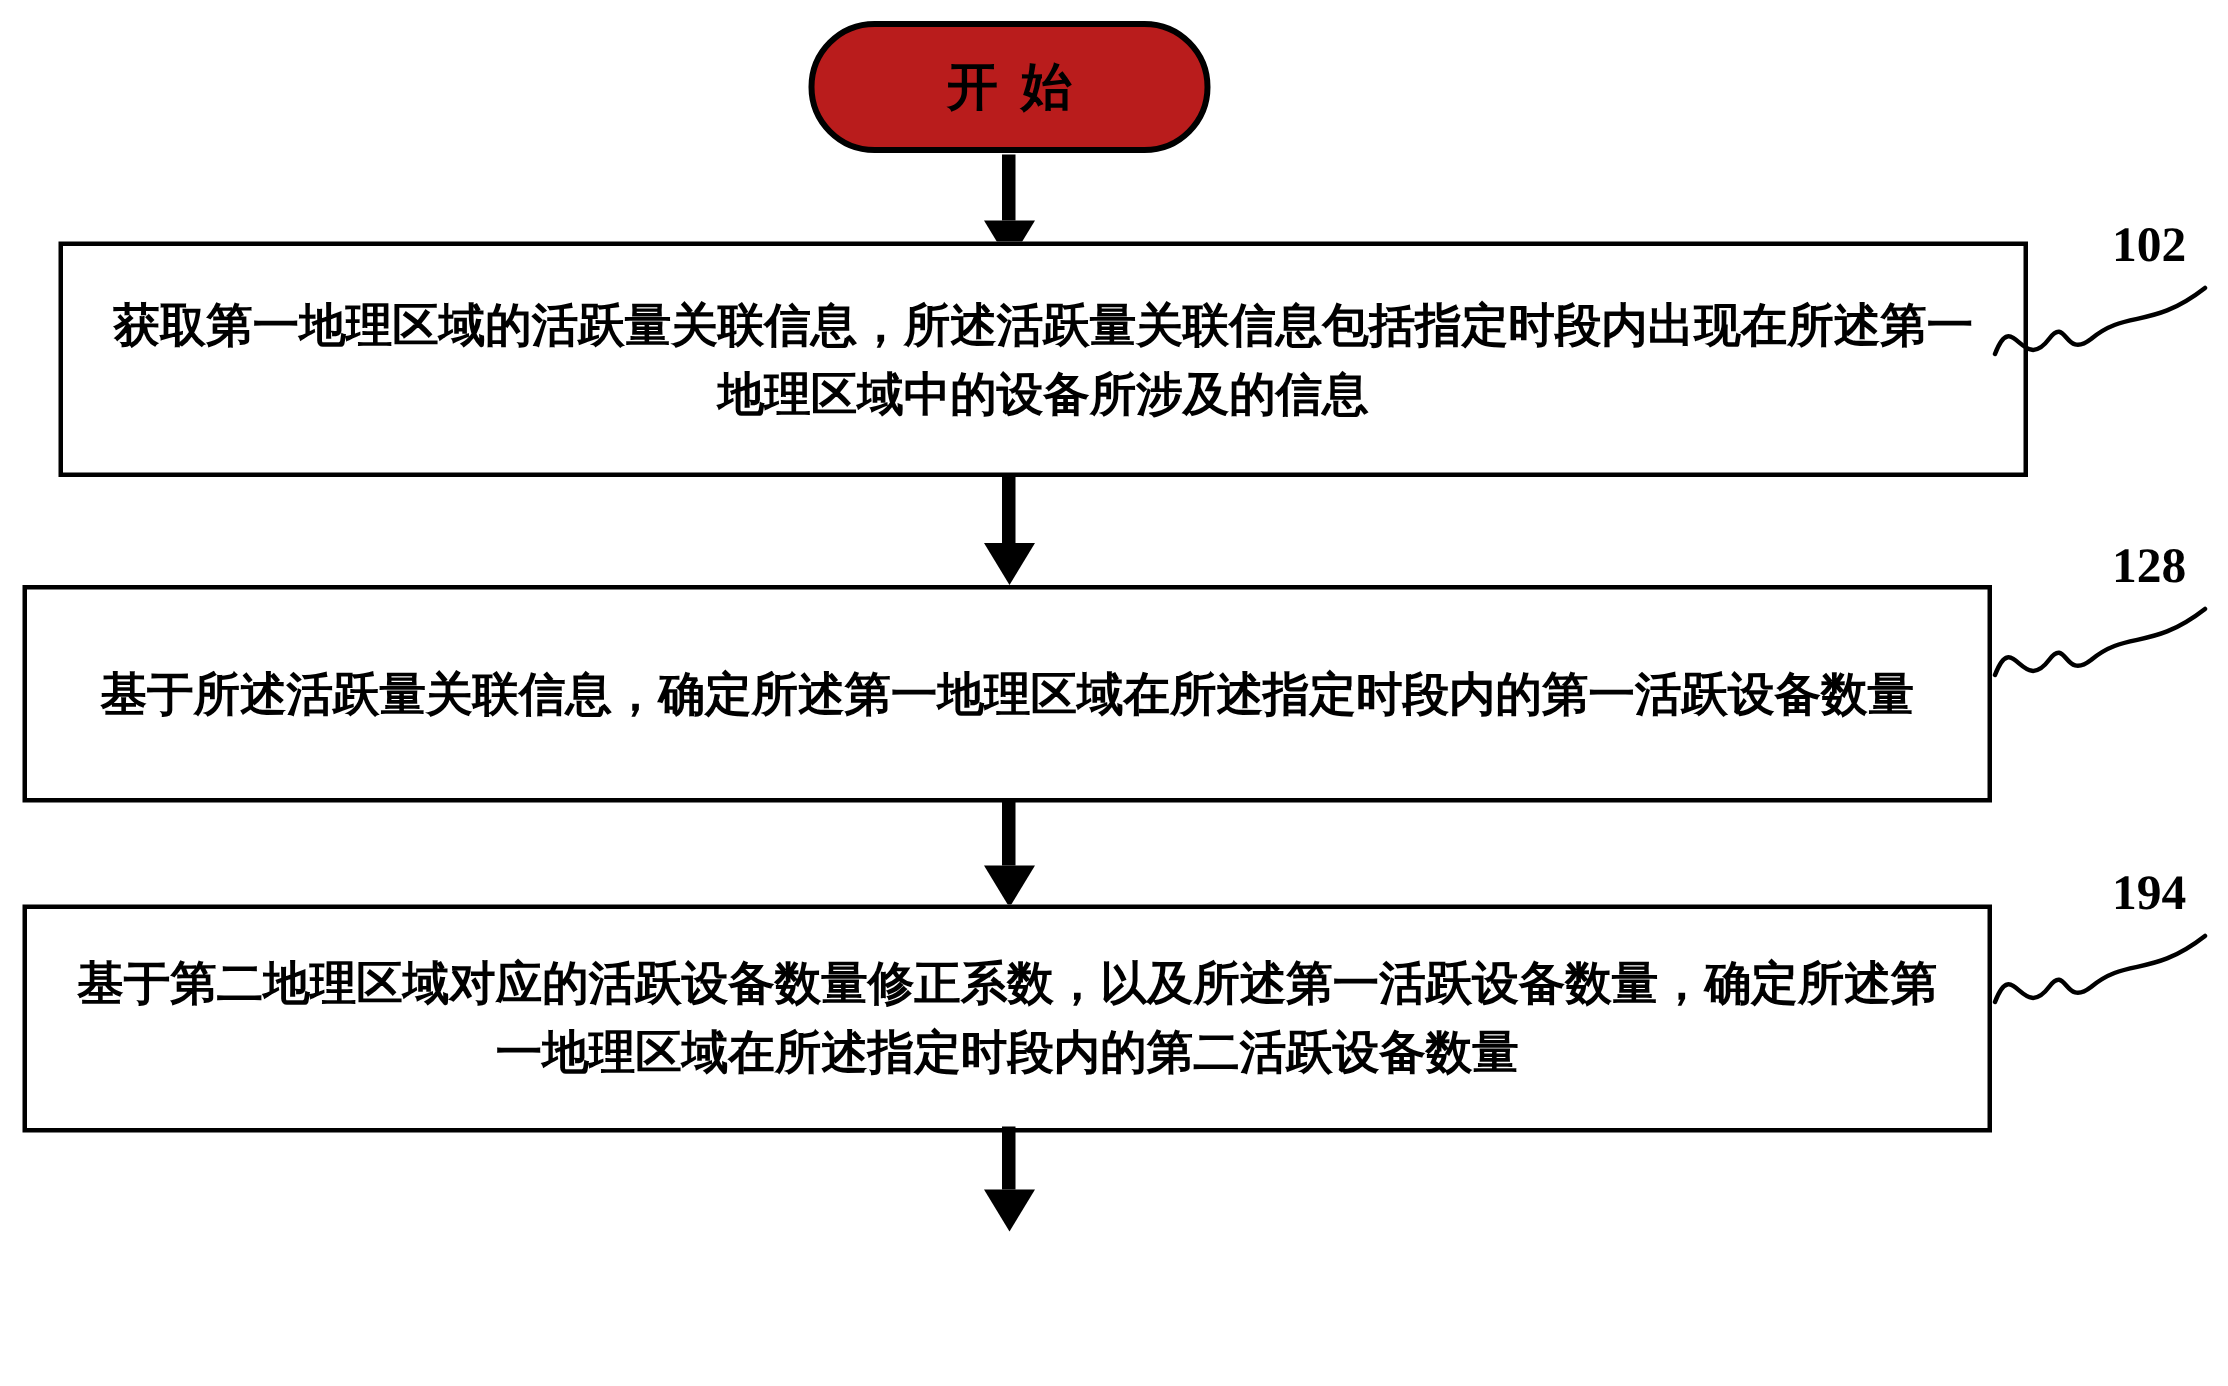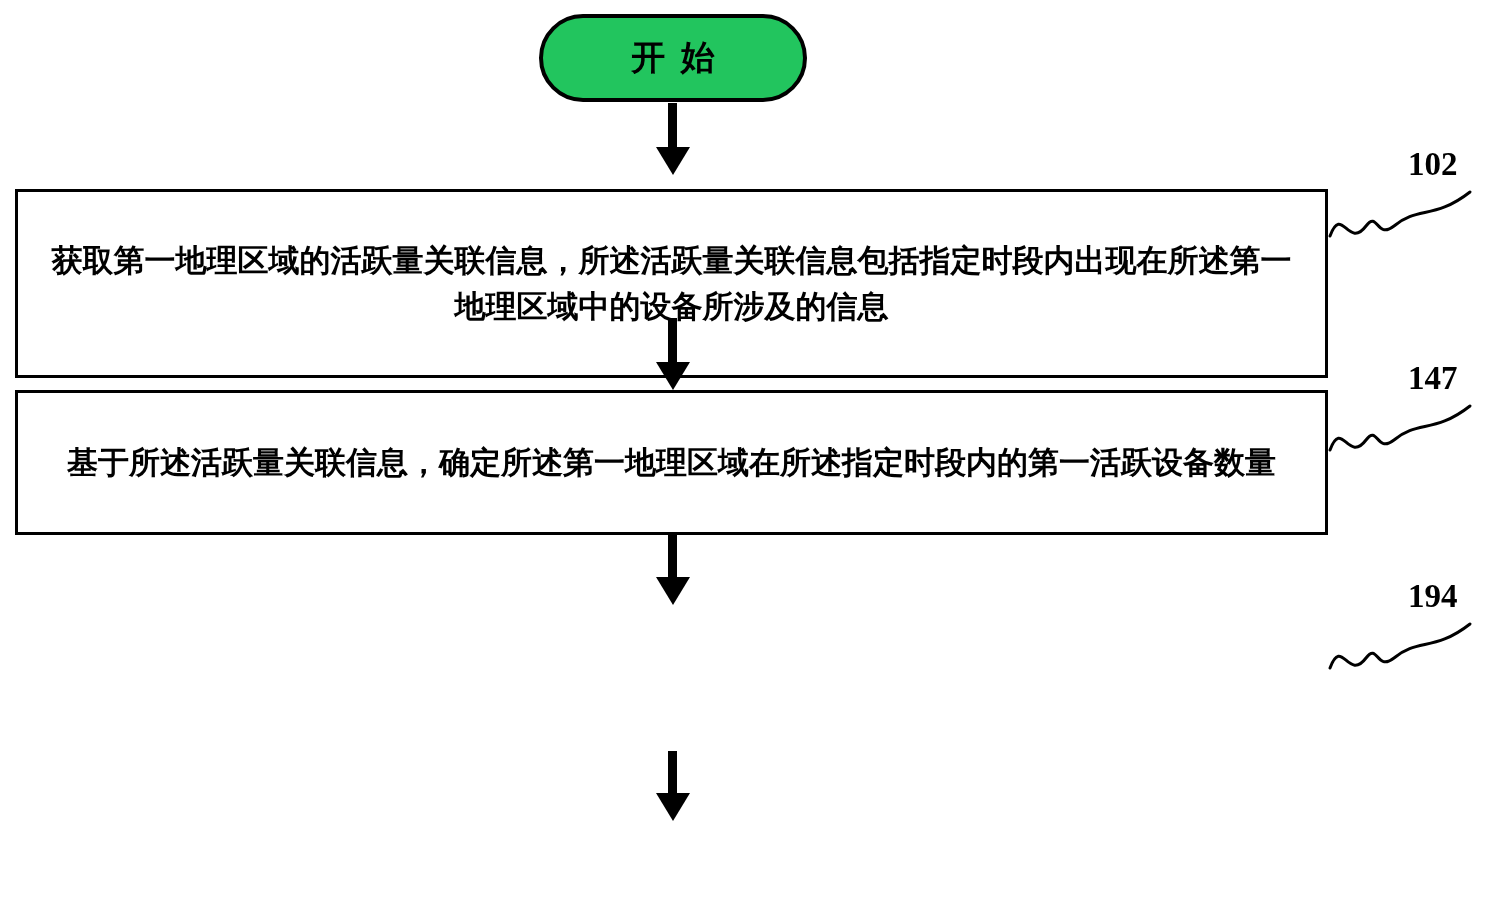--- a/index.html
+++ b/index.html
@@ -25,21 +25,21 @@
     border: 4px solid #000;
     border-radius: 48px;
     box-sizing: border-box;
     display: flex;
     align-items: center;
     justify-content: center;
     font-size: 34px;
     font-weight: 600;
     letter-spacing: 0.45em;
     text-indent: 0.45em;
-    background: #22c55e;
+    background: #b91c1c;
   }
   .terminal.start { top: 14px; }
   .terminal.end   { top: 822px; }
 
   
   .process {
     position: absolute;
     left: 15px;
     width: 1313px;
     border: 3px solid #000;
@@ -47,21 +47,21 @@
     display: flex;
     align-items: center;
     justify-content: center;
     text-align: center;
     padding: 8px 26px;
     font-size: 31px;
     font-weight: 600;
     line-height: 1.48;
     background: #ffffff;
   }
-  .process.p102 { top: 189px; height: 189px; }
+  .process.p102 { top: 161px; height: 157px; margin-left: 24px; }
   .process.p104 { top: 390px; height: 145px; }
   .process.p106 { top: 603px; height: 152px; }
 
   
   .arrow {
     position: absolute;
     left: 668px;
     width: 9px;
     background: #000;
   }
@@ -125,28 +125,31 @@
       <path d="M2 70 C 14 38, 20 84, 38 60 C 50 44, 48 74, 66 60 C 90 40, 106 54, 142 26" fill="none" stroke="#000" stroke-width="3" stroke-linecap="round"></path>
     </svg>
   </div>
 
   <div class="arrow a2"></div>
 
   <div class="process p104">
     <span>基于所述活跃量关联信息，确定所述第一地理区域在所述指定时段内的第一活跃设备数量</span>
   </div>
   <div class="ref r104">
-    <span class="num">147</span>
+    <span class="num">128</span>
     <svg width="150" height="80" viewBox="0 0 150 80">
       <path d="M2 70 C 14 38, 20 84, 38 60 C 50 44, 48 74, 66 60 C 90 40, 106 54, 142 26" fill="none" stroke="#000" stroke-width="3" stroke-linecap="round"></path>
     </svg>
   </div>
 
   <div class="arrow a3"></div>
 
+  <div class="process p106">
+    <span>基于第二地理区域对应的活跃设备数量修正系数，以及所述第一活跃设备数量，确定所述第一地理区域在所述指定时段内的第二活跃设备数量</span>
+  </div>
   <div class="ref r106">
     <span class="num">194</span>
     <svg width="150" height="80" viewBox="0 0 150 80">
       <path d="M2 70 C 14 38, 20 84, 38 60 C 50 44, 48 74, 66 60 C 90 40, 106 54, 142 26" fill="none" stroke="#000" stroke-width="3" stroke-linecap="round"></path>
     </svg>
   </div>
 
   <div class="arrow a4"></div>
 
 

